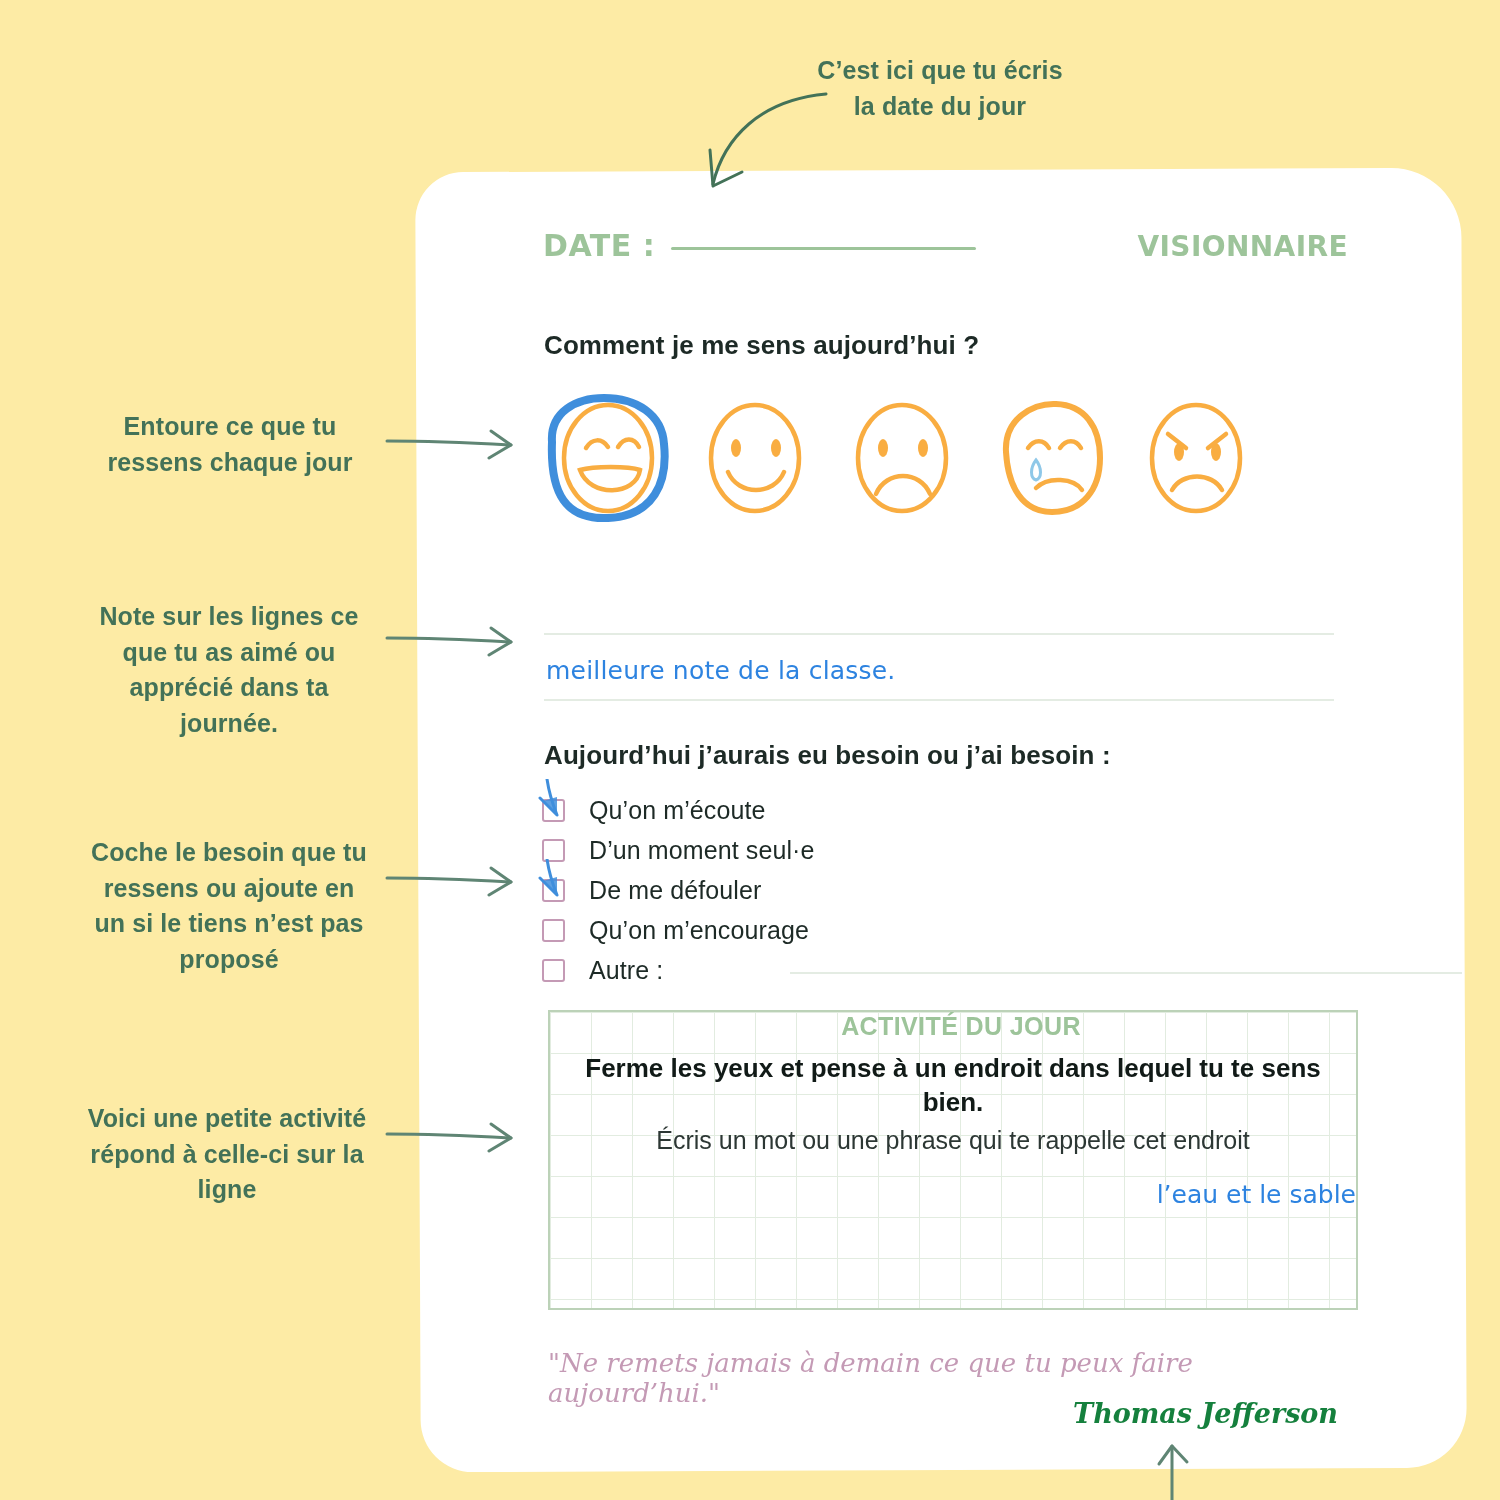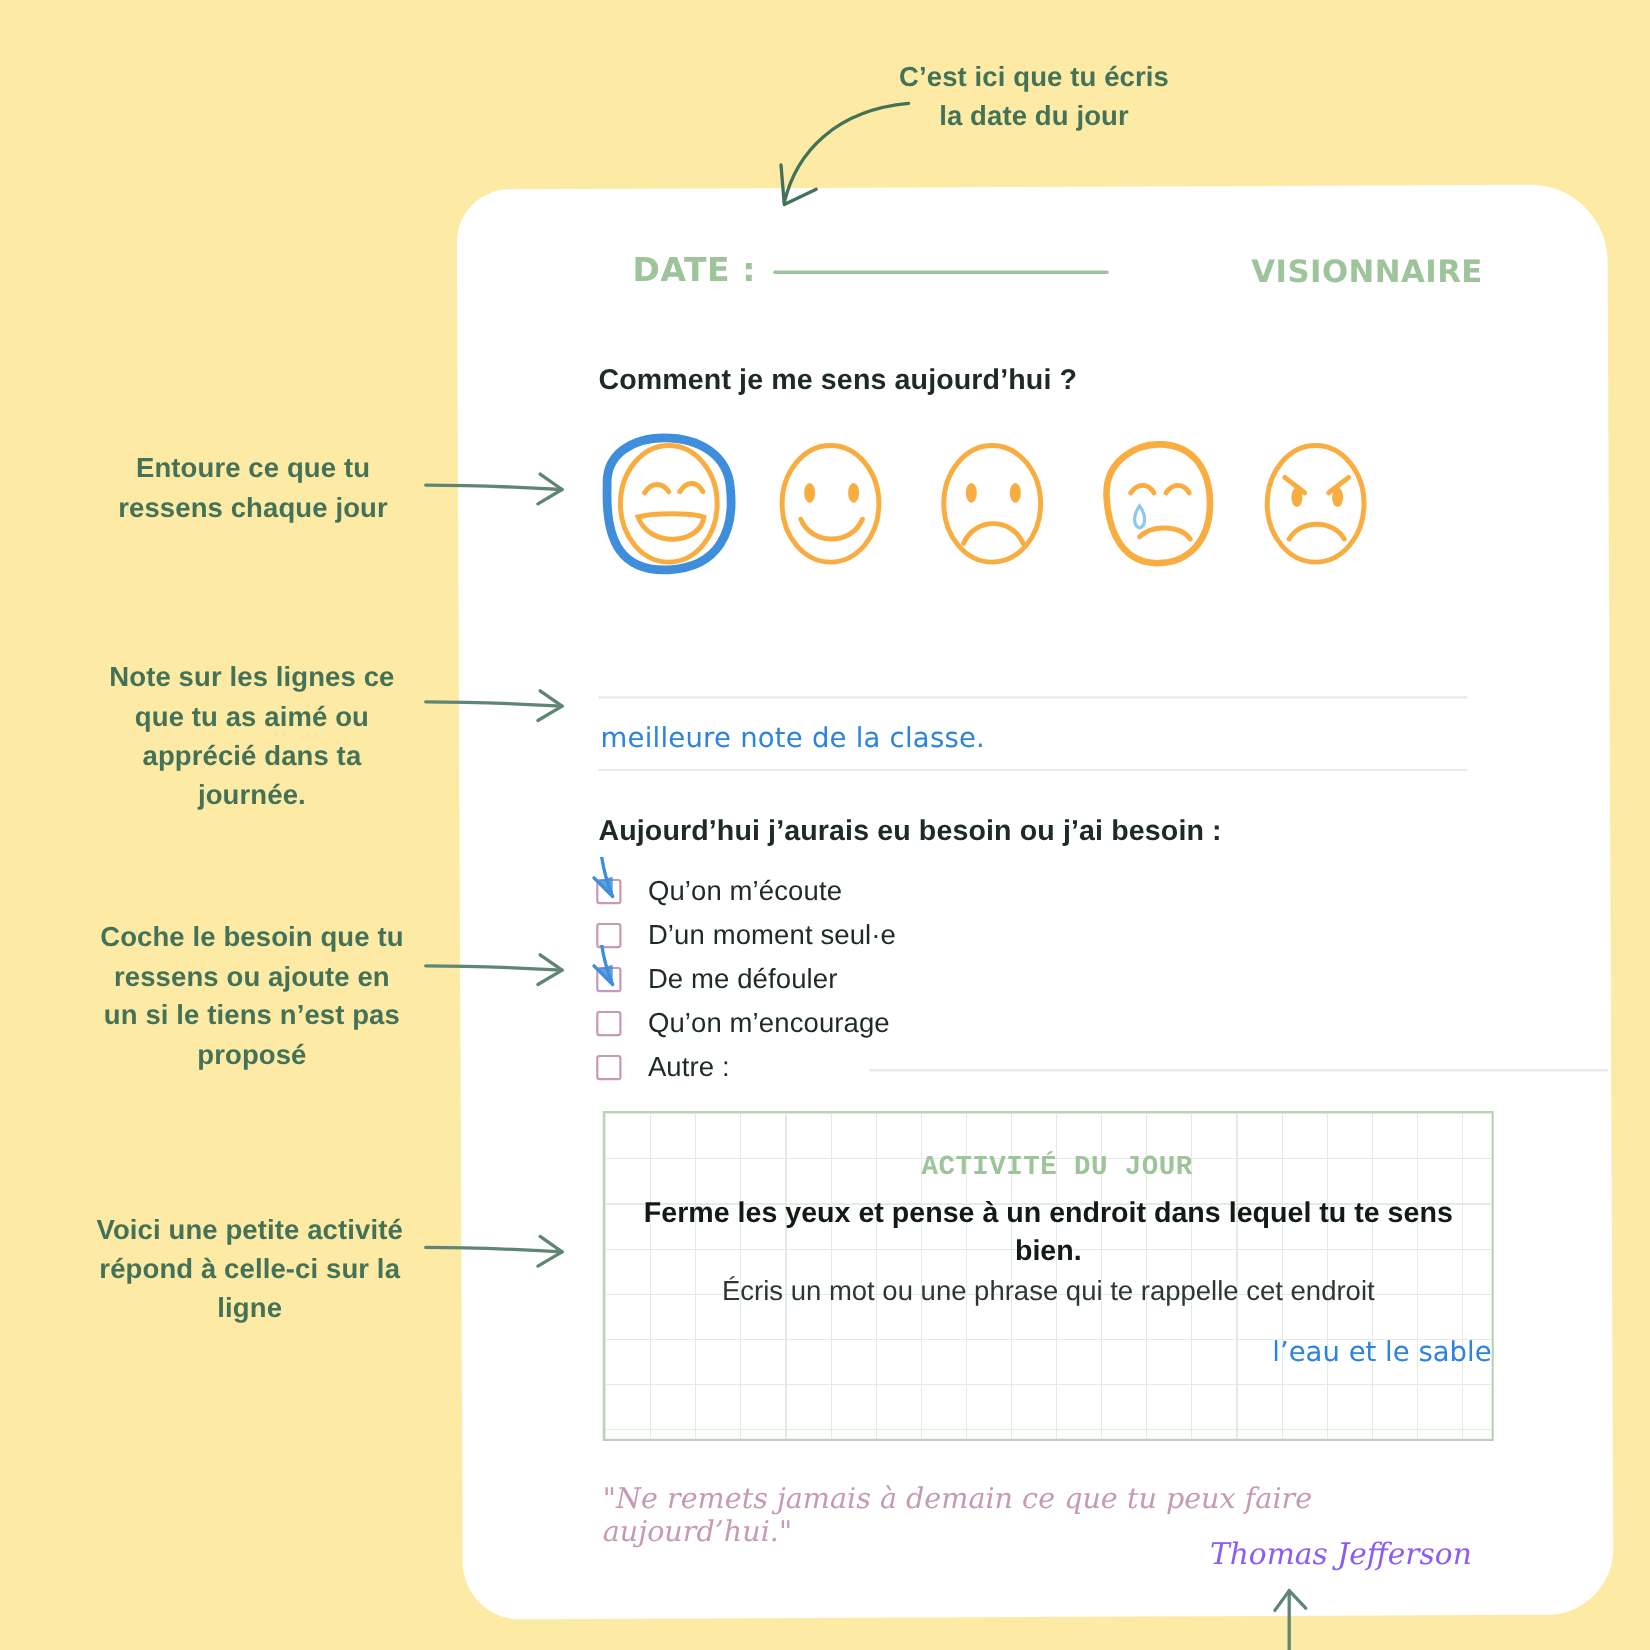--- a/index.html
+++ b/index.html
@@ -57,21 +57,20 @@
     align-items: flex-end;
     justify-content: space-between;
   }
   .date-group { display: flex; align-items: baseline; }
   #date-label {
     color: #9dc49a;
     font-size: 30px;
     font-weight: bold;
     letter-spacing: .5px;
     font-family: "DejaVu Sans", sans-serif;
-    margin-left: 32px;
   }
   #date-line {
     width: 305px;
     height: 3px;
     background: #9dc49a;
     border-radius: 2px;
     margin-left: 16px;
     position: relative;
     top: -6px;
   }
@@ -163,22 +162,21 @@
       repeating-linear-gradient(to right, #e2ece0 0 1px, transparent 1px 41px),
       repeating-linear-gradient(to bottom, #e2ece0 0 1px, transparent 1px 41px),
       #ffffff;
   }
   #activity-title {
     text-align: center;
     color: #9dc49a;
     font-size: 25px;
     font-weight: bold;
     letter-spacing: .4px;
-    margin-top: 34px;
-    font-family: Liberation Mono, monospace;
+    font-family: Liberation Sans, sans-serif;
     padding-left: 16px;
   }
   #activity-main {
     text-align: center;
     color: #111a17;
     font-size: 26px;
     font-weight: bold;
     line-height: 1.32;
     margin: 10px 26px 0 26px;
   }
@@ -207,24 +205,25 @@
     font-size: 26px;
     font-family: "DejaVu Serif", serif;
     font-style: italic;
   }
   #quote-author {
     position: absolute;
     left: 130px;
     top: 1228px;
     width: 790px;
     text-align: right;
-    color: #8b5cf6;
+    color: #15803d;
     font-size: 27px;
     font-family: "DejaVu Serif", serif;
     font-style: italic;
+    font-weight: bold;
   }
 </style>
 </head>
 <body>
 
 <div class="annotation" style="left:790px; top:38px; width:300px; text-align:center;">
   <span style="white-space:pre-line;">C’est ici que tu écris
 la date du jour</span>
 </div>
 <svg class="arrow-svg" style="left:700px; top:88px;" width="140" height="110">

